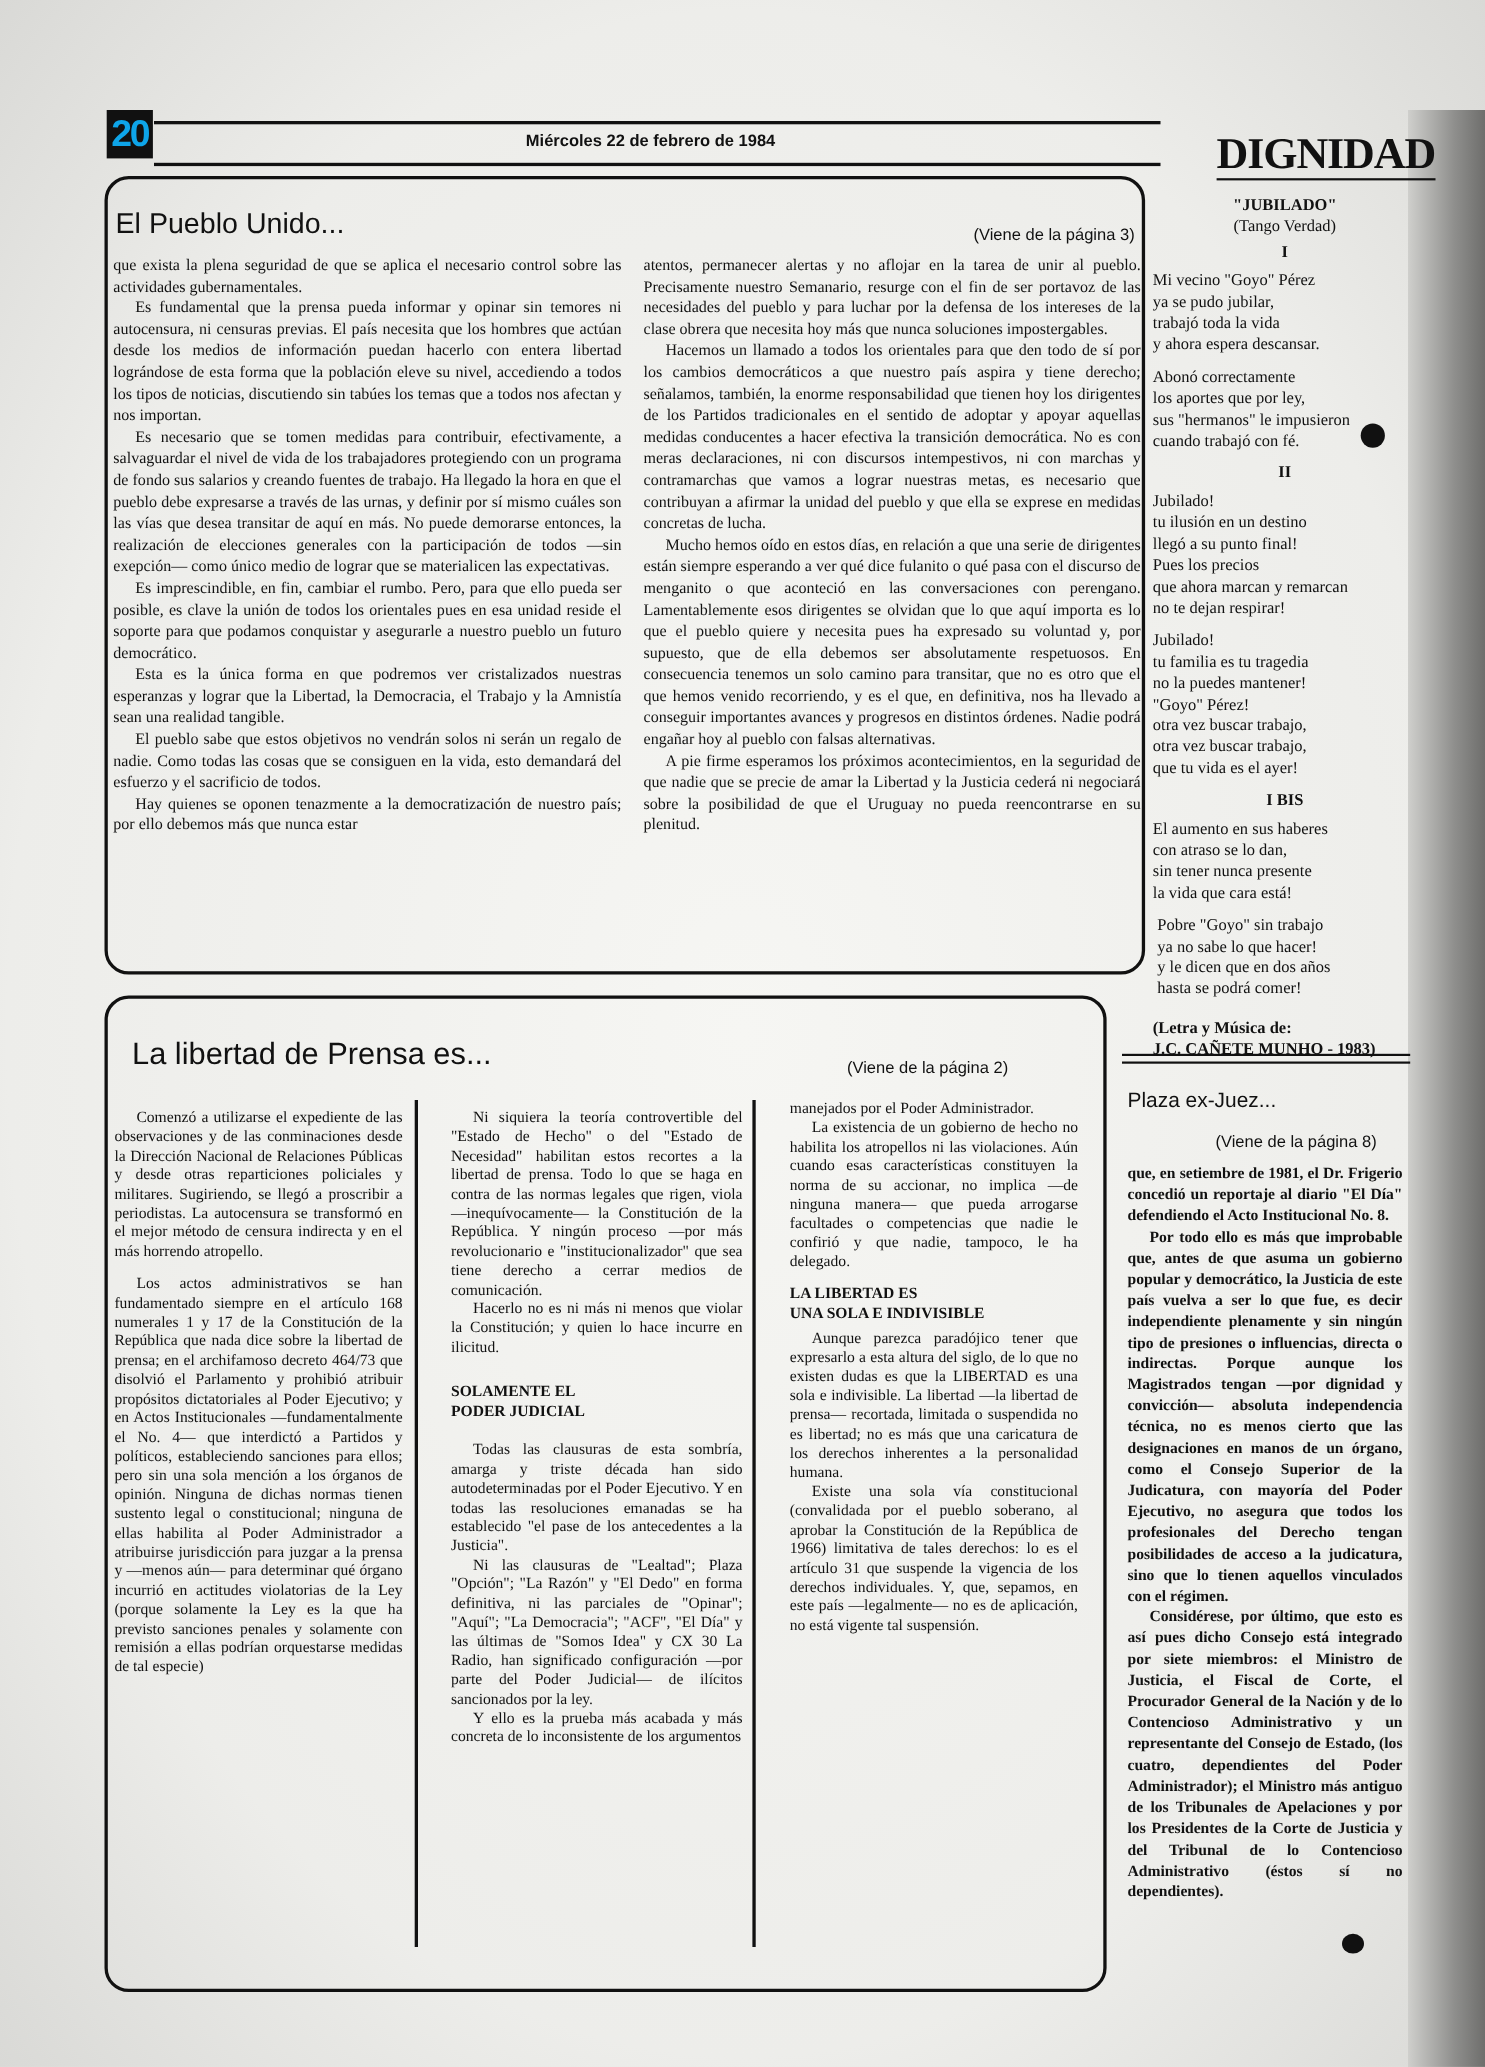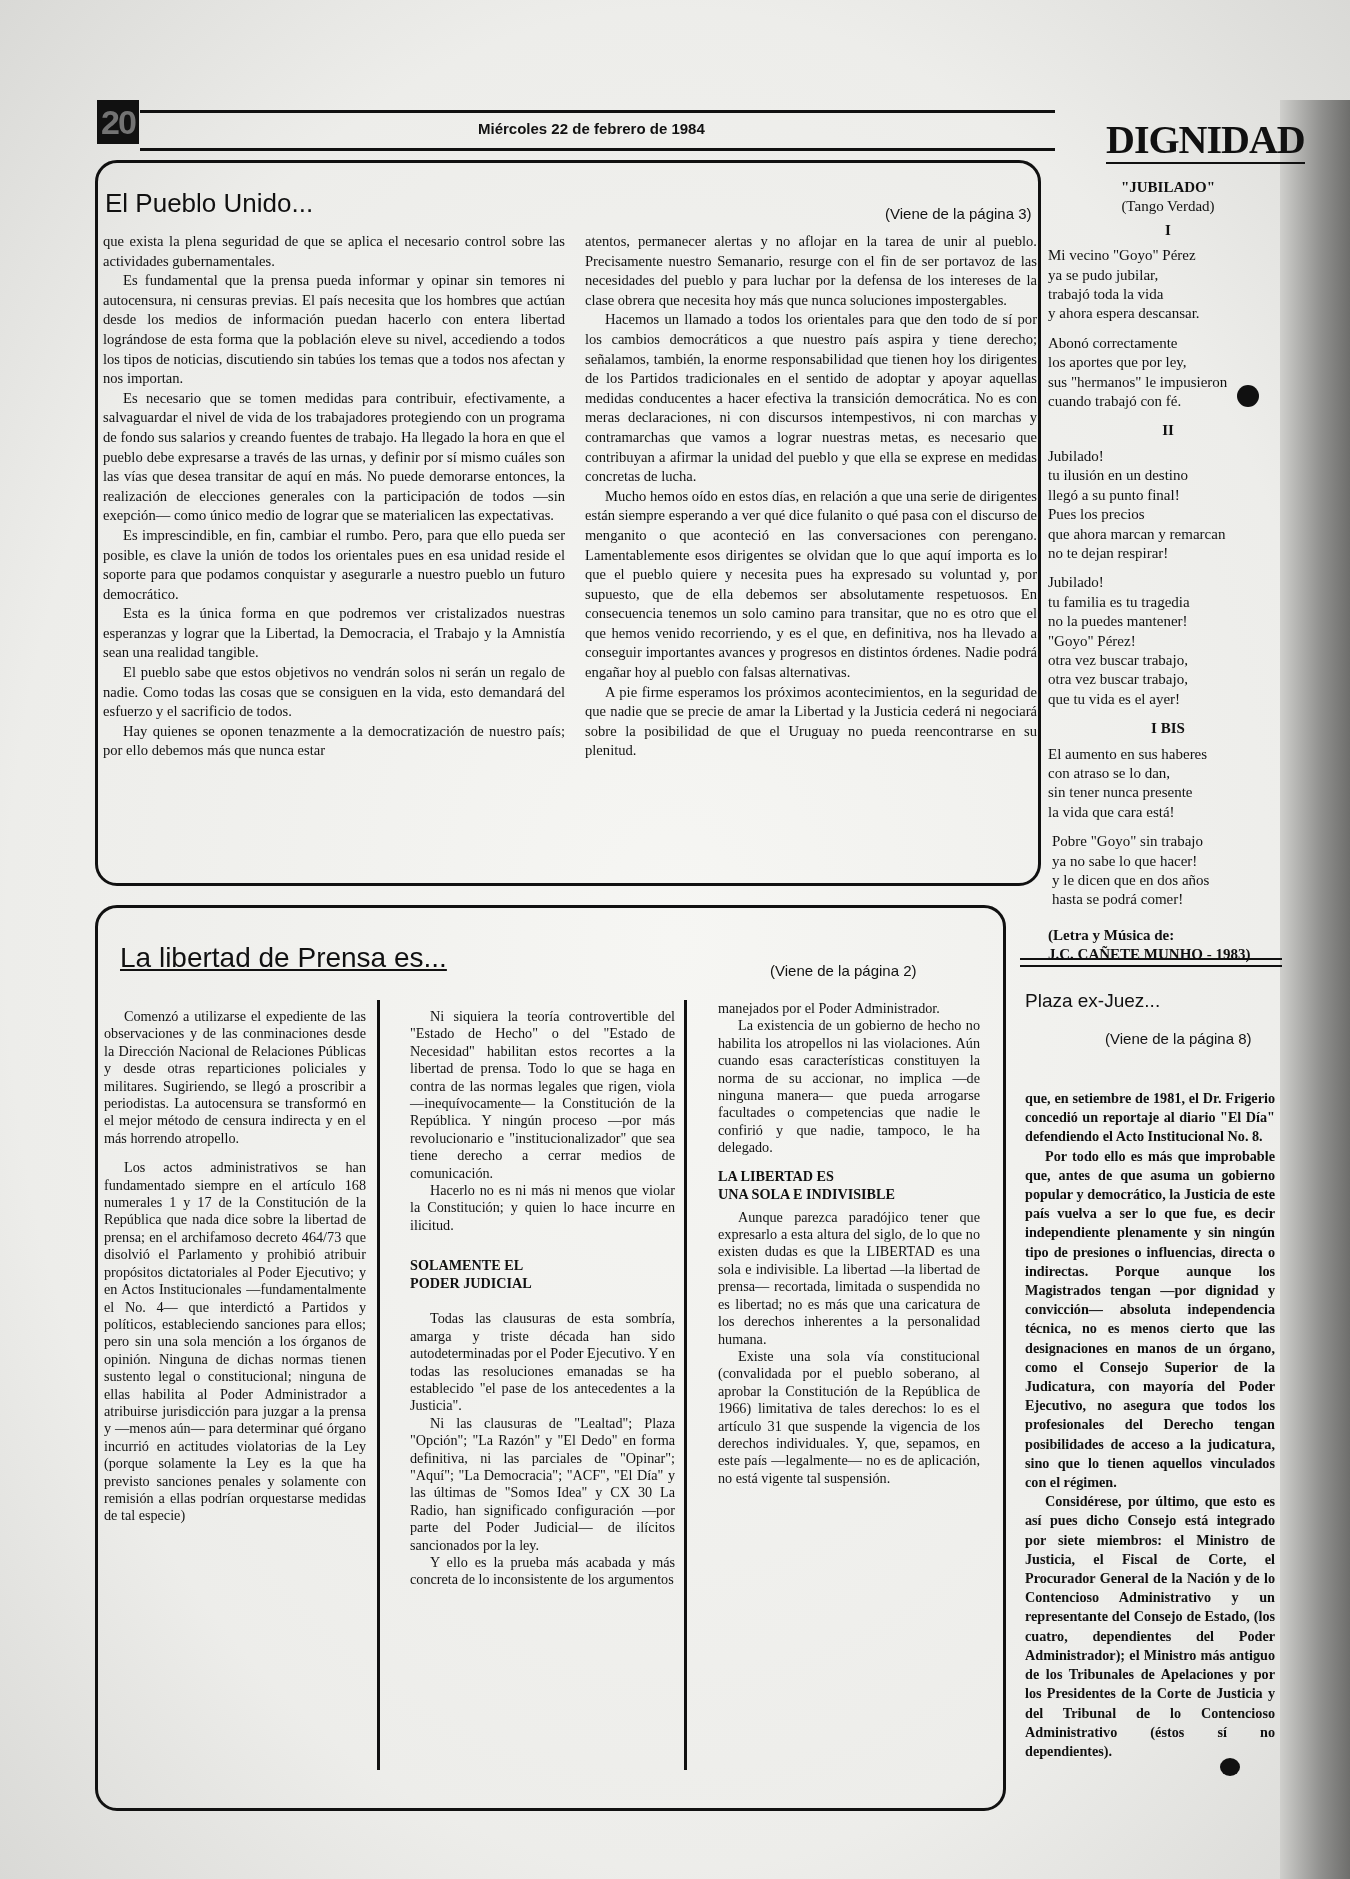--- a/index.html
+++ b/index.html
@@ -3,40 +3,40 @@
 <meta charset="utf-8">
 <style>
   html,body{margin:0;padding:0;}
   body{width:1350px;height:1879px;background:#e9e9e6;position:relative;overflow:hidden;
        font-family:"Liberation Serif",serif;color:#111;}
   .page{position:absolute;left:0;top:0;width:1350px;height:1879px;
         background:radial-gradient(ellipse at 50% 50%, #f6f6f3 0%, #ededea 70%, #d9d9d6 100%);}
   .right-shadow{position:absolute;right:0;top:100px;width:70px;height:1779px;
         background:linear-gradient(90deg,#cfcfcc 0%,#8f8f8d 60%,#6e6e6c 100%);}
   
-  .pagenum{position:absolute;left:97px;top:100px;width:42px;height:44px;background:#111;color:#737373;
+  .pagenum{position:absolute;left:97px;top:100px;width:42px;height:44px;background:#111;color:#0ea5e9;
         font-family:"Liberation Sans",sans-serif;font-weight:bold;font-size:34px;line-height:44px;text-align:center;letter-spacing:-2px;}
   .header-rule{position:absolute;left:140px;top:110px;width:915px;height:0;border-top:3px solid #111;}
   .header-rule2{position:absolute;left:140px;top:148px;width:915px;height:0;border-top:3px solid #111;}
   .dateline{position:absolute;left:478px;top:120px;font-family:"Liberation Sans",sans-serif;font-weight:bold;font-size:15px;}
   .masthead{position:absolute;left:1106px;top:118px;font-family:"Liberation Serif",serif;font-weight:bold;font-size:40px;letter-spacing:-1px;
         border-bottom:2px solid #111;line-height:44px;}
   
   .box{position:absolute;border:3px solid #111;border-radius:22px;}
   .box1{left:95px;top:160px;width:940px;height:720px;}
   .box2{left:95px;top:905px;width:905px;height:900px;}
   .col-rule{position:absolute;border-left:3px solid #111;}
   h2.title1{position:absolute;left:105px;top:188px;margin:0;font-family:"Liberation Sans",sans-serif;font-weight:normal;font-size:26px;}
   .viene{position:absolute;font-family:"Liberation Sans",sans-serif;font-size:15px;}
   .col{position:absolute;font-size:14.6px;line-height:19.6px;text-align:justify;}
   .col p{margin:0;text-indent:20px;}
   .col p.noindent{text-indent:0;}
   .subhead{text-indent:0 !important;font-weight:bold;margin:10px 0 6px 0 !important;line-height:18px;}
   .col.bold{font-weight:bold;}
-  h2.title2{position:absolute;left:120px;top:942px;margin:0;font-family:"Liberation Sans",sans-serif;font-weight:normal;font-size:28px;text-decoration:underline;}
+  h2.title2{position:absolute;left:120px;top:942px;margin:0;font-family:"Liberation Sans",sans-serif;font-weight:normal;font-size:28px;}
   
   .poem{position:absolute;left:1048px;top:178px;width:240px;font-size:15px;line-height:19.4px;}
   .poem .ptitle{text-align:center;font-weight:bold;}
   .poem .psub{text-align:center;}
   .poem .stanza{margin:6px 0 10px 0;}
   .poem .stanza-label{text-align:center;font-weight:bold;margin-top:4px;}
   .poem .line{white-space:nowrap;}
   .poem .credit{margin-top:16px;font-weight:bold;}
   .double-rule{position:absolute;left:1020px;top:958px;width:262px;height:5px;border-top:2px solid #111;border-bottom:2px solid #111;}
   h3.title3{position:absolute;left:1025px;top:990px;margin:0;font-family:"Liberation Sans",sans-serif;font-weight:normal;font-size:19px;}
@@ -124,21 +124,21 @@
     <div class="credit">
       <div class="line">(Letra y Música de:</div>
       <div class="line">J.C. CAÑETE MUNHO - 1983)</div>
     </div>
   </div>
   <div class="blot" style="left:1237px;top:385px;width:22px;height:22px;"></div>
 
   <div class="double-rule"></div>
   <h3 class="title3">Plaza ex-Juez...</h3>
   <div class="viene" style="left:1105px;top:1030px;">(Viene de la página 8)</div>
-  <div class="col bold" style="left:1025px;top:1058px;width:250px;font-size:14.2px;line-height:19.2px;margin-top:31px;">
+  <div class="col bold" style="left:1025px;top:1058px;width:250px;font-size:14.2px;line-height:19.2px;">
     <p class="noindent">que, en setiembre de 1981, el Dr. Frigerio concedió un reportaje al diario "El Día" defendiendo el Acto Institucional No. 8.</p>
     <p>Por todo ello es más que improbable que, antes de que asuma un gobierno popular y democrático, la Justicia de este país vuelva a ser lo que fue, es decir independiente plenamente y sin ningún tipo de presiones o influencias, directa o indirectas. Porque aunque los Magistrados tengan —por dignidad y convicción— absoluta independencia técnica, no es menos cierto que las designaciones en manos de un órgano, como el Consejo Superior de la Judicatura, con mayoría del Poder Ejecutivo, no asegura que todos los profesionales del Derecho tengan posibilidades de acceso a la judicatura, sino que lo tienen aquellos vinculados con el régimen.</p>
     <p>Considérese, por último, que esto es así pues dicho Consejo está integrado por siete miembros: el Ministro de Justicia, el Fiscal de Corte, el Procurador General de la Nación y de lo Contencioso Administrativo y un representante del Consejo de Estado, (los cuatro, dependientes del Poder Administrador); el Ministro más antiguo de los Tribunales de Apelaciones y por los Presidentes de la Corte de Justicia y del Tribunal de lo Contencioso Administrativo (éstos sí no dependientes).</p>
   </div>
 
   <div class="box box2"></div>
   <h2 class="title2">La libertad de Prensa es...</h2>
   <div class="viene" style="left:770px;top:962px;">(Viene de la página 2)</div>
   <div class="col-rule" style="left:377px;top:1000px;height:770px;"></div>
   <div class="col-rule" style="left:684px;top:1000px;height:770px;"></div>

